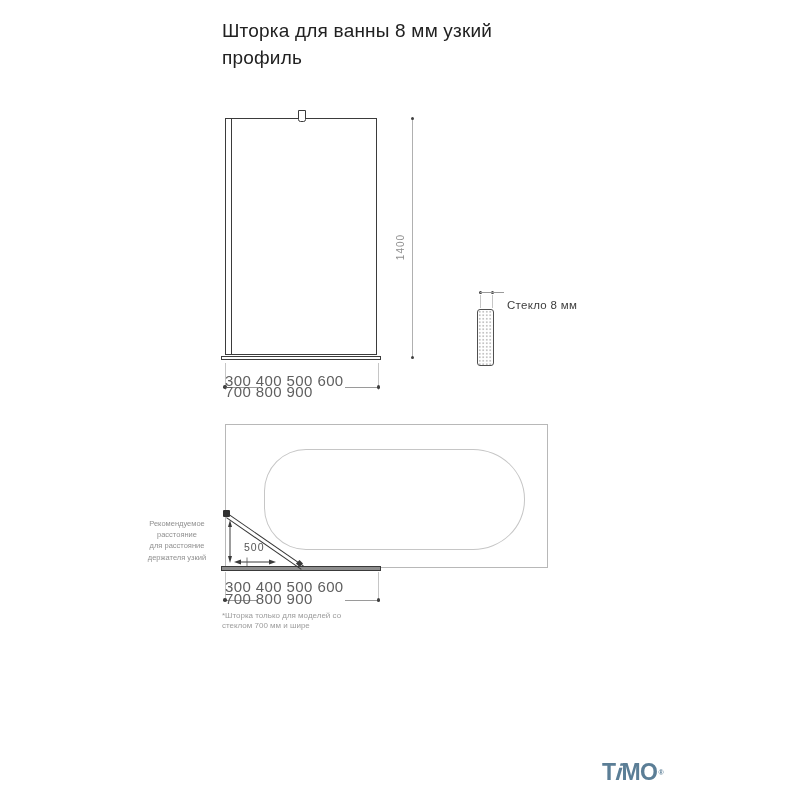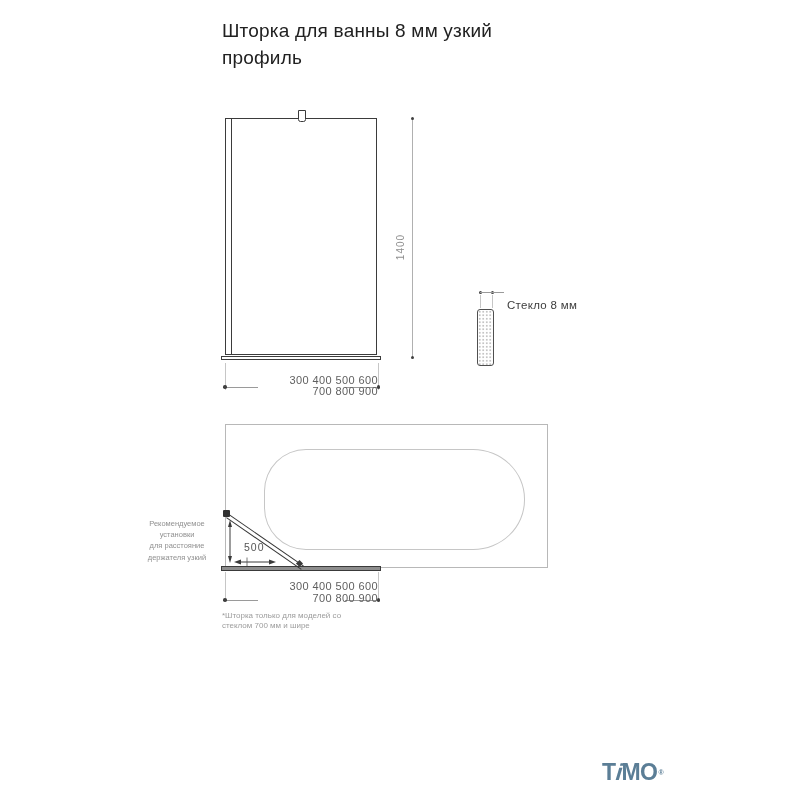--- a/index.html
+++ b/index.html
@@ -54,22 +54,22 @@
     transform: rotate(-90deg);
     font-size: 10px; color: #8e8e8e; letter-spacing: 1px;
   }
   .ext-line {
     width: 0; border-left: 1px solid #c6c6c6;
   }
   .dim-seg {
     height: 0; border-top: 1px solid #9a9a9a;
   }
   .dim-text-block {
-    width: 153px; text-align: right;
-    font-size: 11px; line-height: 11.5px;
+    width: 153px; text-align: left;
+    font-size: 15px; line-height: 11.5px;
     color: #5f5f5f; letter-spacing: 0.4px;
   }
 
   
   .glass-section {
     left: 477px; top: 309px; width: 17px; height: 57px;
     border: 1.4px solid #4f4f4f; border-radius: 3px;
     background-color: #fff;
     background-image: radial-gradient(circle, #c4c4c4 0.7px, transparent 0.9px);
     background-size: 3.5px 3.5px;
@@ -188,21 +188,21 @@
       <line x1="23" y1="67" x2="57" y2="67" stroke="#3a3a3a" stroke-width="1"></line>
       <polygon points="19,67 26,64.6 26,69.4" fill="#3a3a3a"></polygon>
       <polygon points="61,67 54,64.6 54,69.4" fill="#3a3a3a"></polygon>
       <line x1="32" y1="62.5" x2="32" y2="71" stroke="#555555" stroke-width="0.8"></line>
     </svg>
 
     <div class="abs tv-600-label">500</div>
 
     <div class="abs tv-note">
       <div>Рекомендуемое</div>
-      <div>установки</div>
+      <div>расстояние</div>
       <div>для расстояние</div>
       <div>держателя узкий</div>
     </div>
 
     <div class="abs ext-line" style="left:224.5px; top:572px; height:26px;"></div>
     <div class="abs ext-line" style="left:377.5px; top:572px; height:26px;"></div>
     <div class="abs dim-seg" style="left:225px; top:599.5px; width:33px;"></div>
     <div class="abs dim-seg" style="left:345px; top:599.5px; width:33px;"></div>
     <div class="abs dim-dot" style="left:223px; top:598px;"></div>
     <div class="abs dim-dot" style="left:376.5px; top:598px;"></div>

